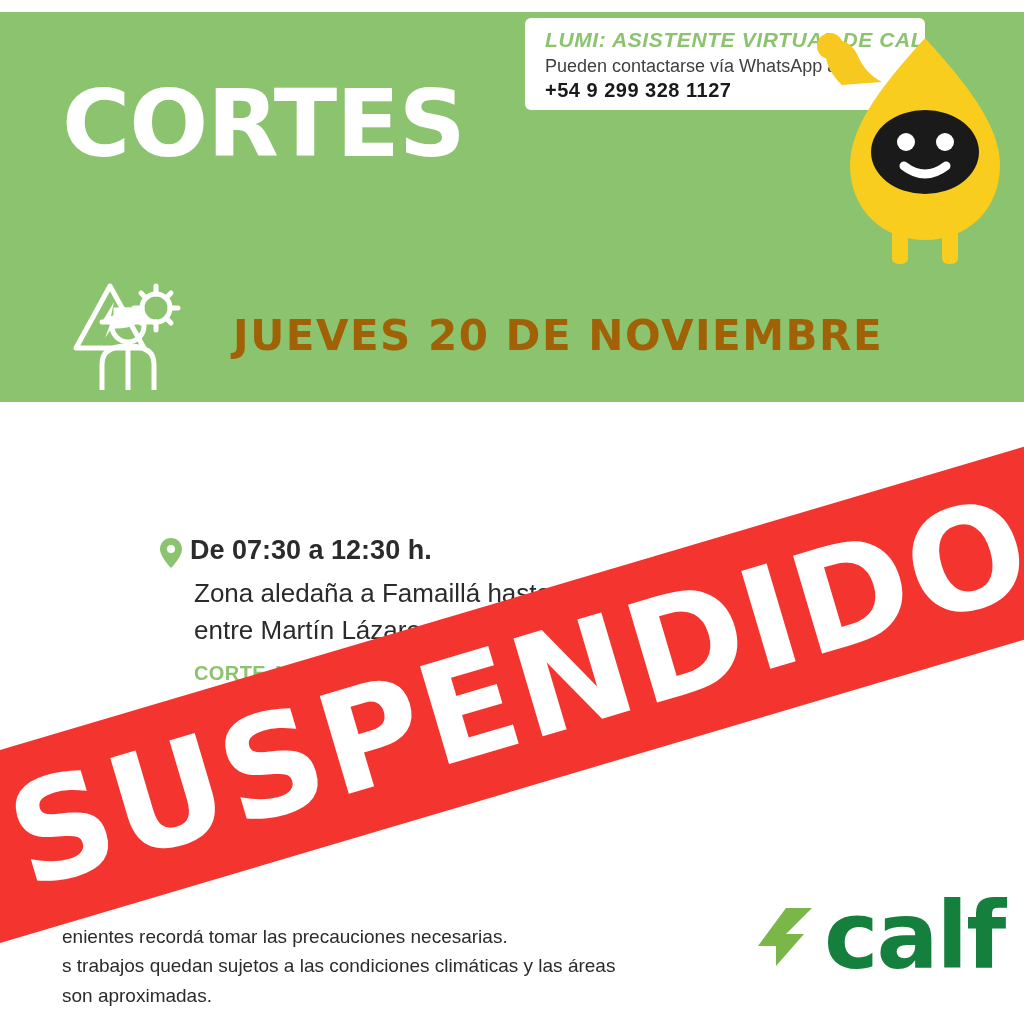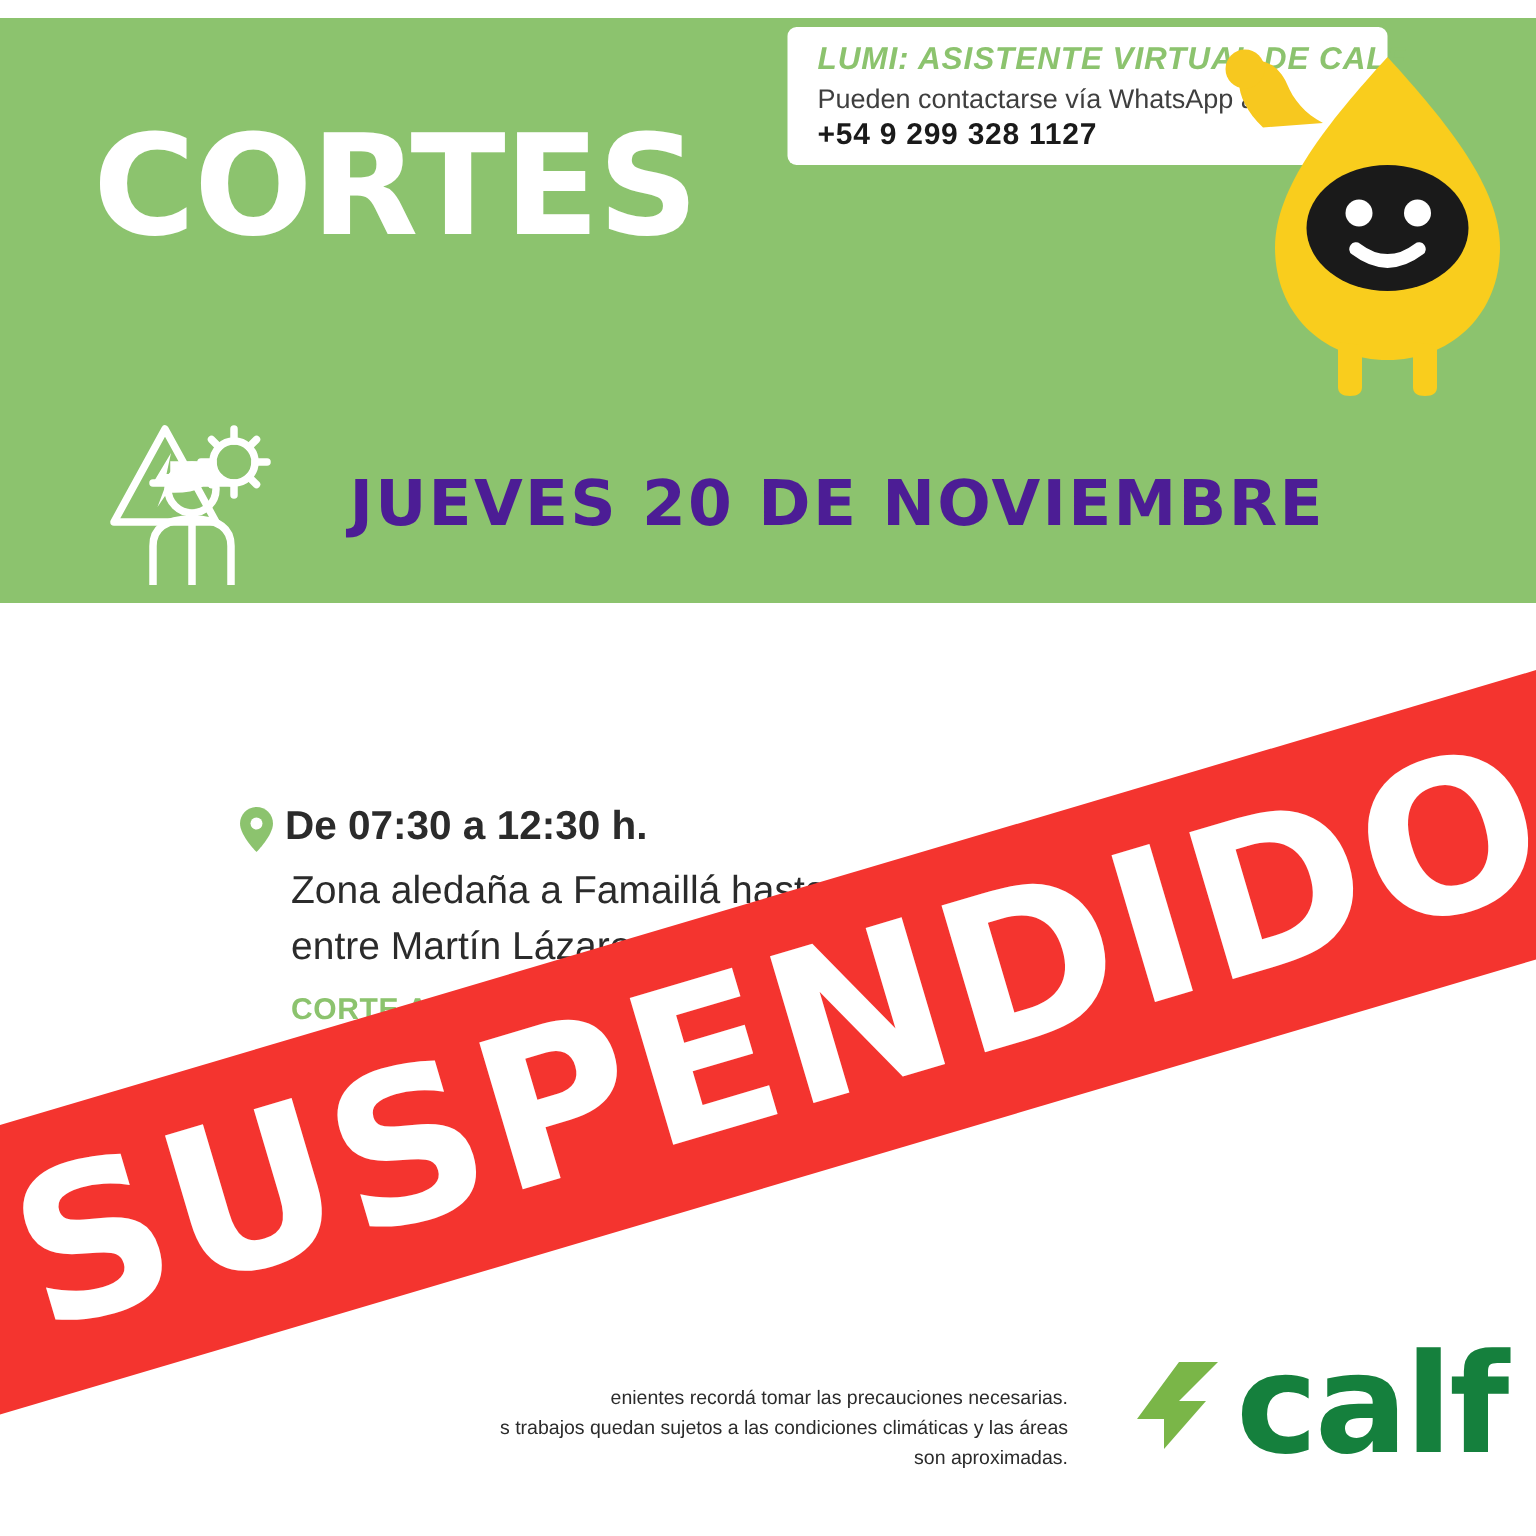--- a/index.html
+++ b/index.html
@@ -82,21 +82,21 @@
   
   .date-row {
     position: absolute;
     left: 72px; top: 278px;
     display: flex;
     align-items: center;
     gap: 26px;
   }
   .warn-icon { width: 135px; height: 115px; }
   .date-text {
-    color: #4c1d95;
+    color: #a16207;
     font-weight: bold;
     font-size: 42px;
     letter-spacing: 1.5px;
     font-family: "DejaVu Sans", sans-serif;
   }
 
   
   .entry {
     position: absolute;
     left: 160px; top: 535px;
@@ -135,23 +135,22 @@
     margin-top: 16px;
     margin-left: 34px;
   }
 
   
   .footer-note {
     position: absolute;
     left: 62px; top: 922px;
     width: 650px;
     color: #2b2b2b;
-    font-size: 13px;
+    font-size: 19px;
     line-height: 1.55;
-    text-align: right;
   }
 
   
   .calf-logo {
     position: absolute;
     left: 752px; top: 900px;
     display: flex;
     align-items: center;
     gap: 10px;
   }

